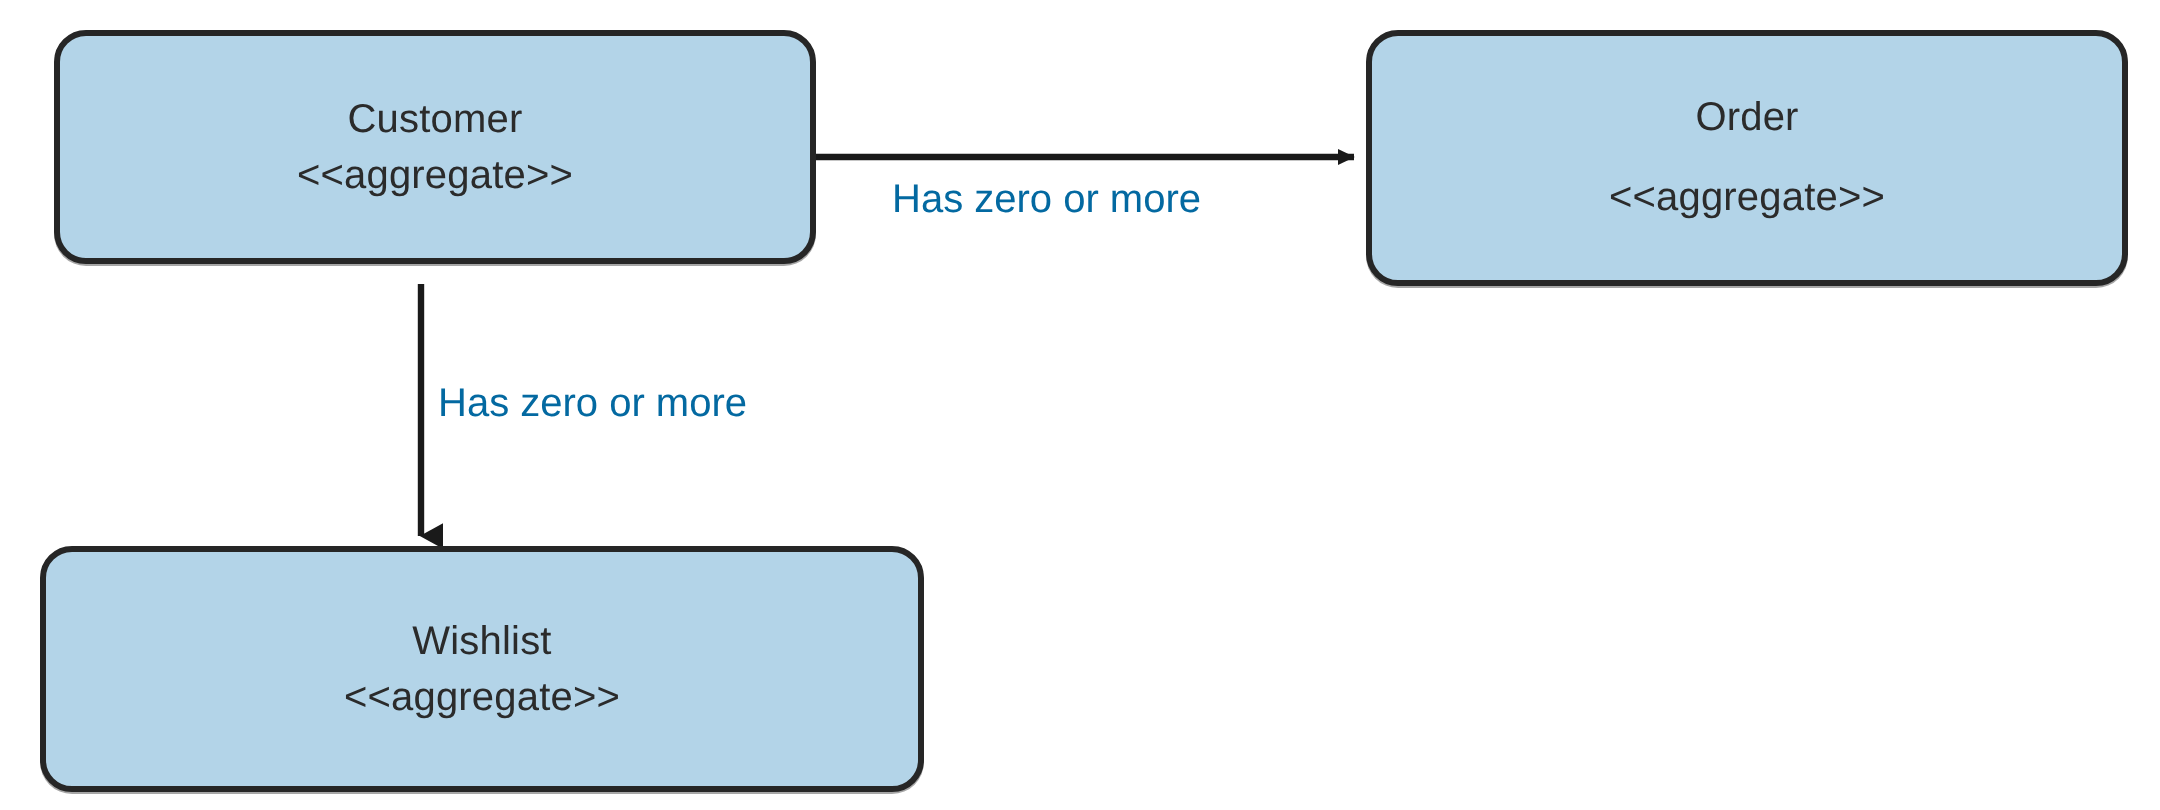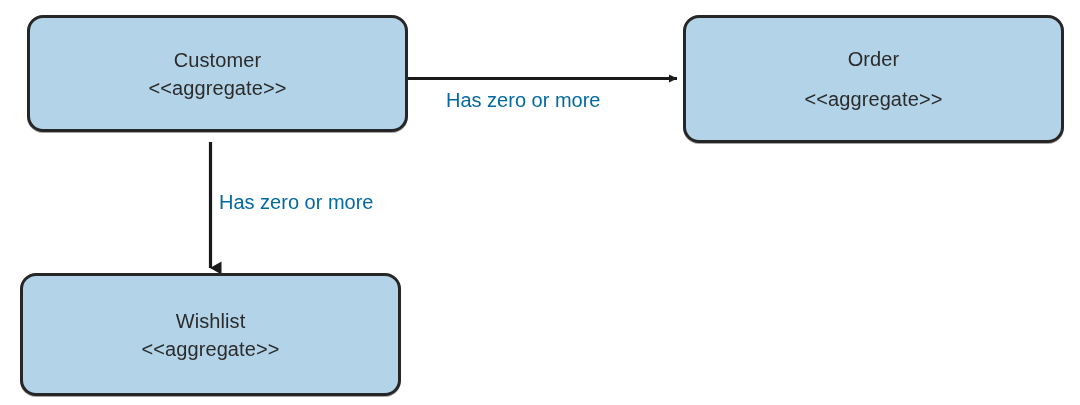--- a/index.html
+++ b/index.html
@@ -52,21 +52,21 @@
   #node-order {
     left: 683px;
     top: 15px;
     width: 381px;
     height: 128px;
     gap: 12px;
   }
   #node-wishlist {
     left: 20px;
     top: 273px;
-    width: 381px;
+    width: 442px;
     height: 123px;
   }
   #edge-layer {
     position: absolute;
     left: 0;
     top: 0;
     width: 1080px;
     height: 405px;
     pointer-events: none;
   }

